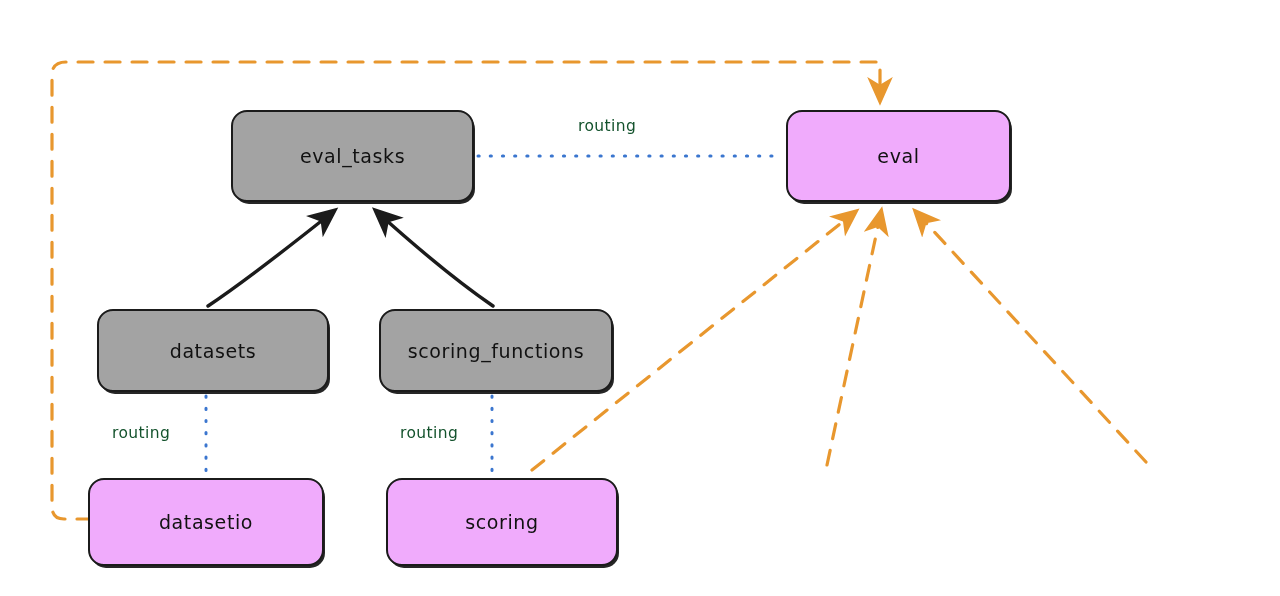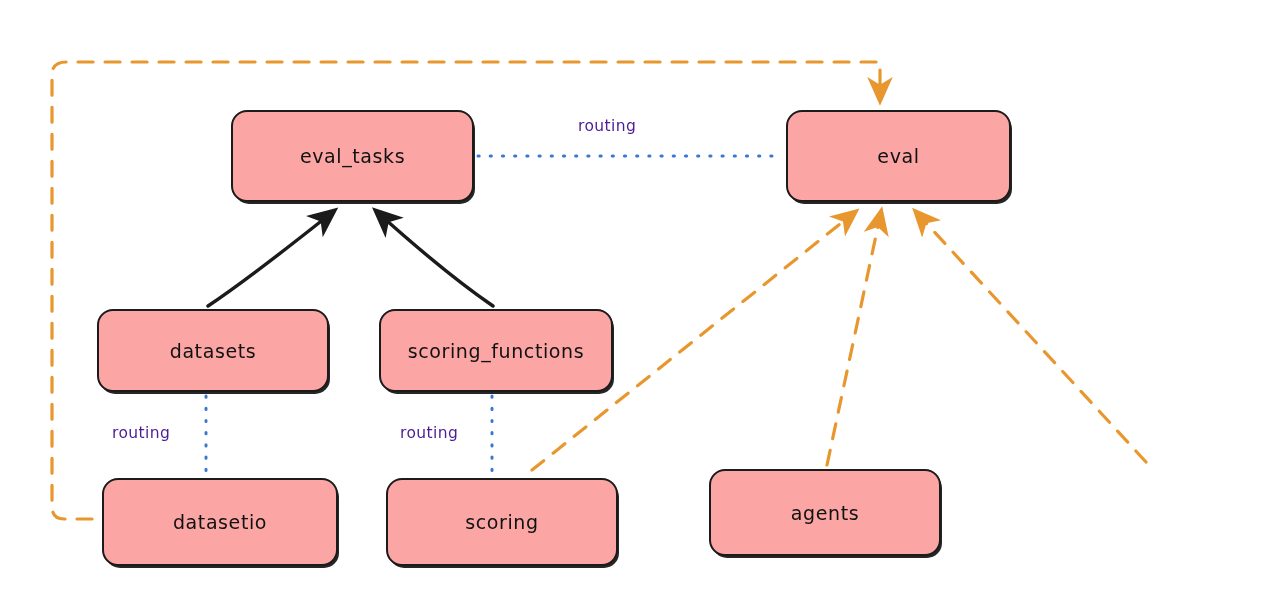--- a/index.html
+++ b/index.html
@@ -30,35 +30,35 @@
   .node {
     position: absolute;
     box-sizing: border-box;
     border: 2.6px solid #1b1b1b;
     border-radius: 16px;
     display: flex;
     align-items: center;
     justify-content: center;
     box-shadow: 2px 3px 0 -1px rgba(20,20,20,0.92);
   }
-  .node.blue  { background: #fca5a5; }
-  .node.green { background: #fca5a5; }
+  .node.blue  { background: #a3a3a3; }
+  .node.green { background: #f0abfc; }
   .node-label {
     font-family: "DejaVu Sans", sans-serif;
     font-size: 19px;
     letter-spacing: 0.6px;
     color: #111111;
     white-space: nowrap;
     user-select: none;
   }
   .edge-label {
     position: absolute;
     font-family: "DejaVu Sans", sans-serif;
     font-size: 15.5px;
-    color: #4c1d95;
+    color: #14532d;
     letter-spacing: 0.4px;
     white-space: nowrap;
     user-select: none;
   }
 </style>
 </head>
 <body>
 
 <div id="diagram-root">
 
@@ -100,31 +100,28 @@
   </div>
 
   <div class="node blue" style="left:97px; top:309px; width:232px; height:83px;">
     <span class="node-label">datasets</span>
   </div>
 
   <div class="node blue" style="left:379px; top:309px; width:234px; height:83px;">
     <span class="node-label">scoring_functions</span>
   </div>
 
-  <div class="node green" style="left:102px; top:478px; width:236px; height:88px;">
+  <div class="node green" style="left:88px; top:478px; width:236px; height:88px;">
     <span class="node-label">datasetio</span>
   </div>
 
   <div class="node green" style="left:386px; top:478px; width:232px; height:88px;">
     <span class="node-label">scoring</span>
   </div>
 
-  <div class="node green" style="left:709px; top:469px; width:232px; height:87px;">
-    <span class="node-label">agents</span>
-  </div>
 
 
   <div class="edge-label" style="left:578px; top:117px;">routing</div>
 
   <div class="edge-label" style="left:112px; top:424px;">routing</div>
 
   <div class="edge-label" style="left:400px; top:424px;">routing</div>
 
 </div>
 

